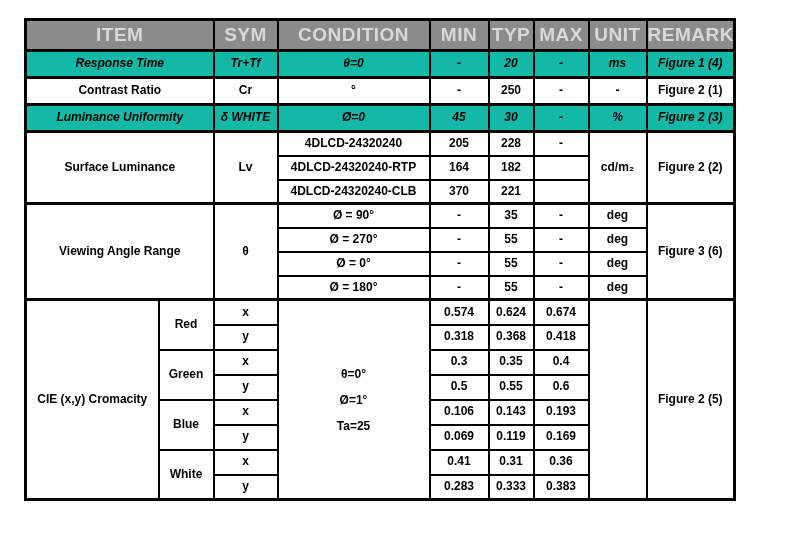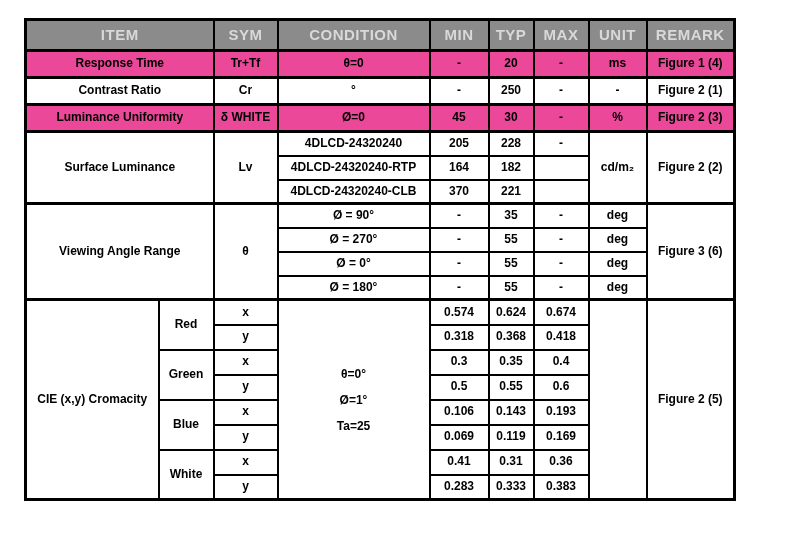--- a/index.html
+++ b/index.html
@@ -31,25 +31,25 @@
     color: #000;
     font-size: 12px;
     text-align: center;
     vertical-align: middle;
     overflow: hidden;
     line-height: 1.1;
   }
   table.spec th {
     background: #8b8b8b;
     color: #d9d9d9;
-    font-size: 15px;
+    font-size: 19px;
     letter-spacing: 0.5px;
     height: 28px;
   }
-  tr.shaded td { background: #ec4899; }
+  tr.shaded td { background: #14b8a6; font-style: italic; }
   td.item {
     text-align: left;
     padding-left: 5px;
   }
   td.thick-top, tr.sec td { border-top: 3px solid #000; }
   td.group-top { border-top: 3px solid #000; }
   tr.h27 { height: 27px; }
   tr.h24 { height: 24px; }
   tr.h25 { height: 25px; }
   td.dash { font-size: 11px; }

